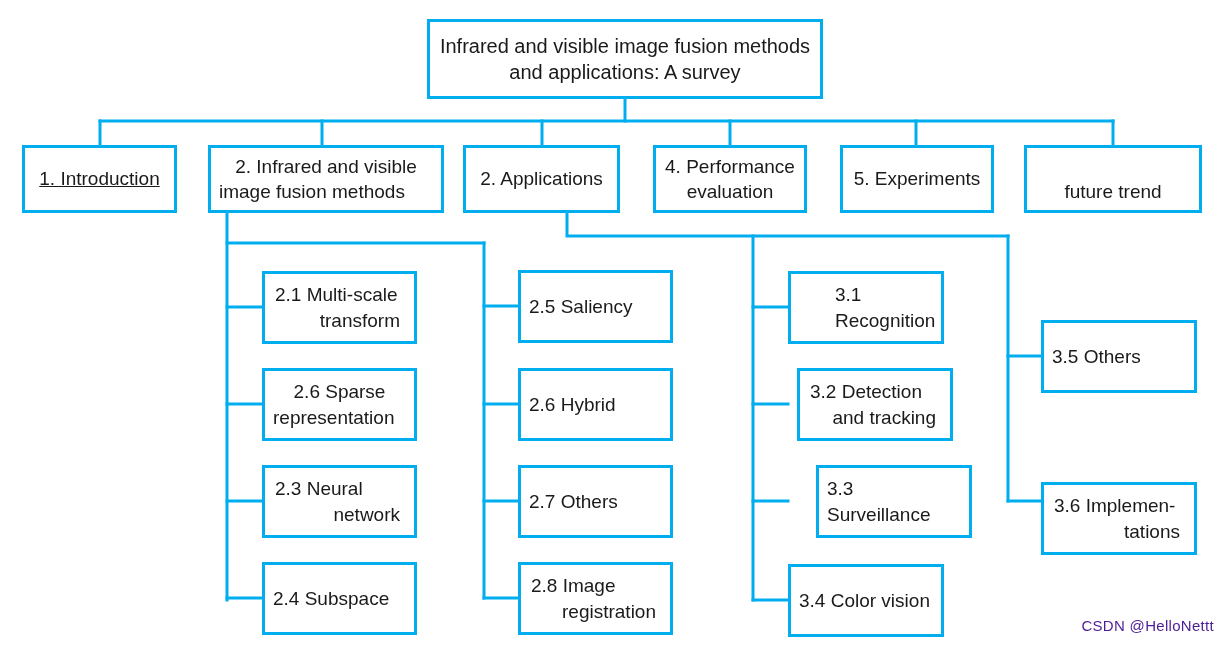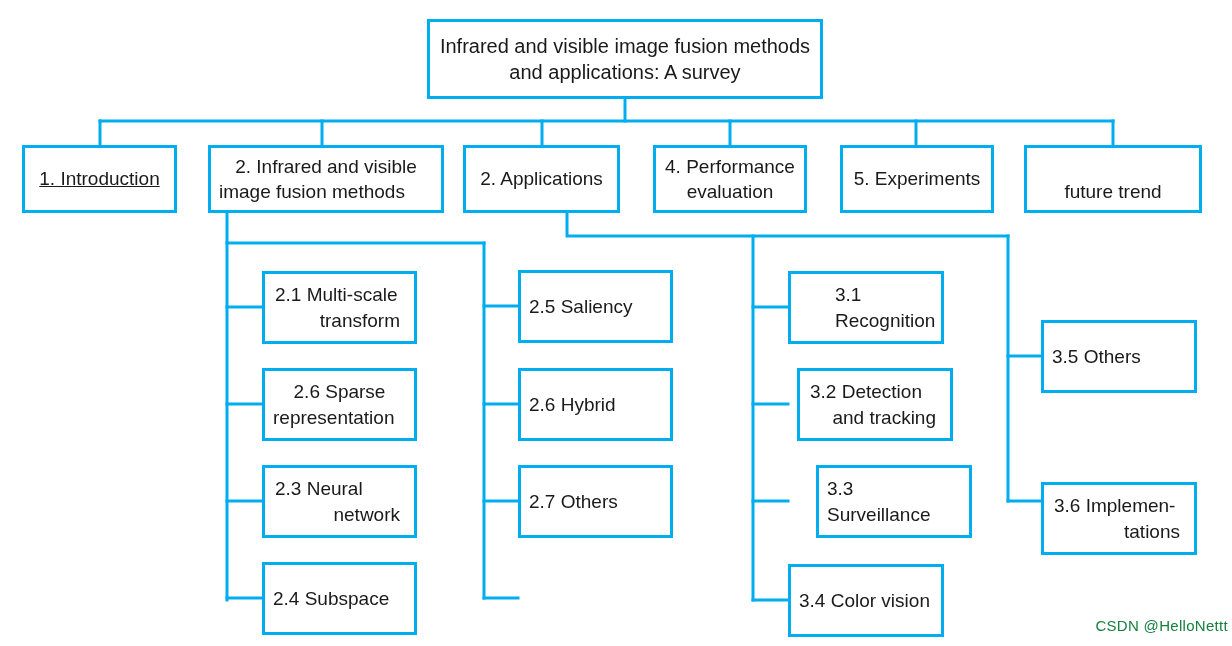--- a/index.html
+++ b/index.html
@@ -56,23 +56,23 @@
     display: block;
     text-align: right;
     padding-right: 6px;
   }
   .node.leftblock .label .ln2 {
     display: block;
     text-align: left;
   }
   .watermark {
     position: absolute;
-    right: 4px;
+    right: 18px;
     bottom: 12px;
-    color: #15803d;
+    color: #4c1d95;
     font-size: 15px;
     letter-spacing: 0.3px;
     user-select: none;
   }
 </style>
 </head>
 <body>
 
 <div id="canvas">
 
@@ -167,20 +167,23 @@
   </div>
 
   <div class="node align-left" style="left:518px; top:368px; width:155px; height:73px;">
     <span class="label"><span>2.6 Hybrid</span></span>
   </div>
 
   <div class="node align-left" style="left:518px; top:465px; width:155px; height:73px;">
     <span class="label"><span>2.7 Others</span></span>
   </div>
 
+  <div class="node hang" style="left:518px; top:562px; width:155px; height:73px;">
+    <span class="label"><span>2.8 Image</span><span class="ln2">registration</span></span>
+  </div>
 
   <div class="node align-left" style="left:788px; top:271px; width:156px; height:73px;padding-left:44px;">
     <span class="label"><span>3.1 Recognition</span></span>
   </div>
 
   <div class="node hang" style="left:788px; top:368px; width:156px; height:73px;margin-left:9px;">
     <span class="label"><span>3.2 Detection</span><span class="ln2">and tracking</span></span>
   </div>
 
   <div class="node align-left" style="left:788px; top:465px; width:156px; height:73px;margin-left:28px;">

